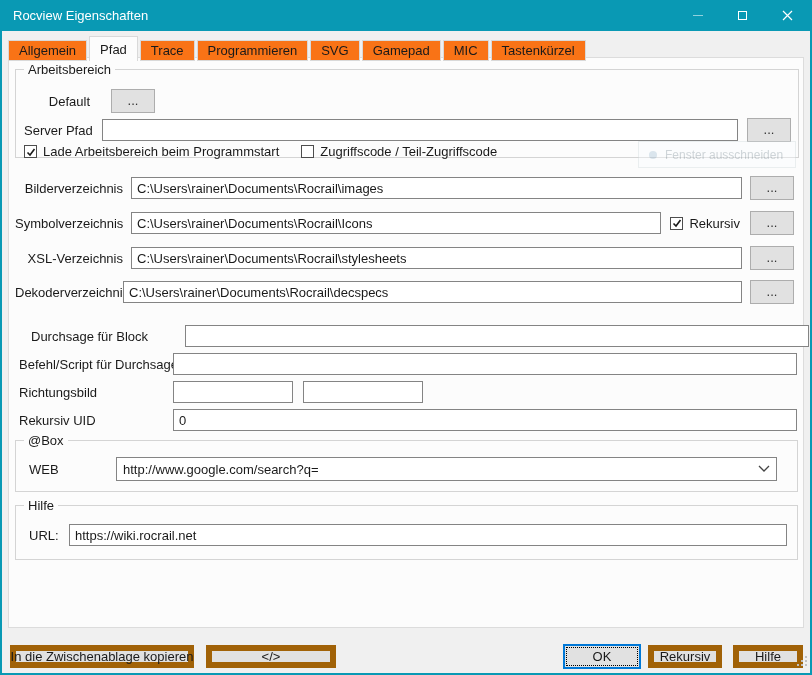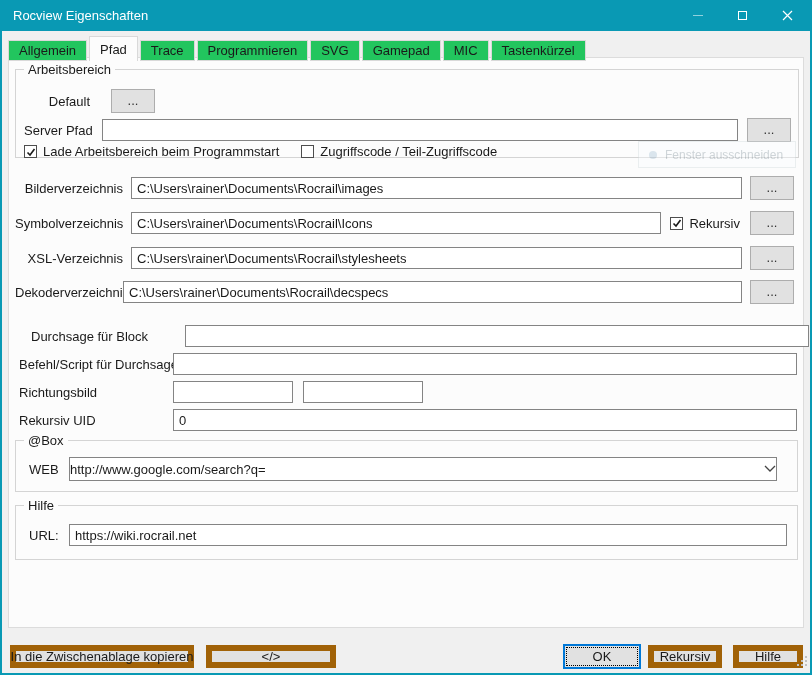--- a/index.html
+++ b/index.html
@@ -34,21 +34,21 @@
   .max-glyph { width:9px; height:9px; border:1px solid #fff; }
 
   
   .tabstrip {
     position:absolute; top:36px; left:6px; right:6px;
     display:flex; align-items:flex-end; z-index:3;
   }
   .tab {
     height:21px; padding:0 10px;
     display:flex; align-items:center;
-    background:#22c55e;
+    background:#f97316;
     border:1px solid #d9d9d9;
     font-size:13px; color:#1a1a1a;
     margin-right:2px; white-space:nowrap;
   }
   .tab.selected {
     height:25px; background:#fcfcfc;
     border:1px solid #d9d9d9; border-bottom:none;
     position:relative; z-index:4;
   }
 
@@ -91,21 +91,21 @@
 
   .cb {
     width:13px; height:13px; flex:none;
     border:1px solid #4d4d4d; background:#fff;
     display:inline-flex; align-items:center; justify-content:center;
   }
   .cb-label { font-size:13px; color:#1a1a1a; margin-left:6px; white-space:nowrap; }
 
   .combo {
     height:24px; border:1px solid #848484; background:#fff;
-    display:flex; align-items:center; padding:0 0;
+    display:flex; align-items:center; padding:0 6px;
   }
   .combo .combo-value { flex:1; font-size:13px; color:#1a1a1a; white-space:nowrap; overflow:hidden; }
 
   
   .ghost {
     position:absolute; left:636px; top:141px; width:158px; height:27px;
     background:rgba(250,252,253,.75);
     border:1px solid rgba(180,190,196,.45);
     display:flex; align-items:center;
     opacity:.5; z-index:6;
@@ -252,21 +252,21 @@
       <input class="tfield" type="text" style="width: 120px;" value="">
     </div>
 
     <div class="frow" style="left:10px; top:351px; width:778px;">
       <span class="flabel" style="width:146px; margin-right:8px;">Rekursiv UID</span>
       <input class="tfield grow" type="text" value="0" style="">
     </div>
 
     <div class="groupbox" style="left:6px; top:382px; width:783px; height:52px;">
       <span class="grouplabel">@Box</span>
-      <div class="frow" style="left:13px; top:16px; right:20px;">
+      <div class="frow" style="left:13px; top:16px; right:20px;gap:47px;">
         <span class="flabel" style="width:30px; margin-right:10px;">WEB</span>
         <div class="combo grow">
           <span class="combo-value">http://www.google.com/search?q=</span>
           <svg width="12" height="8" viewBox="0 0 12 8">
               <path d="M1 1 L6 6 L11 1" stroke="#444" stroke-width="1.3" fill="none"></path>
             </svg>
         </div>
       </div>
     </div>
 

